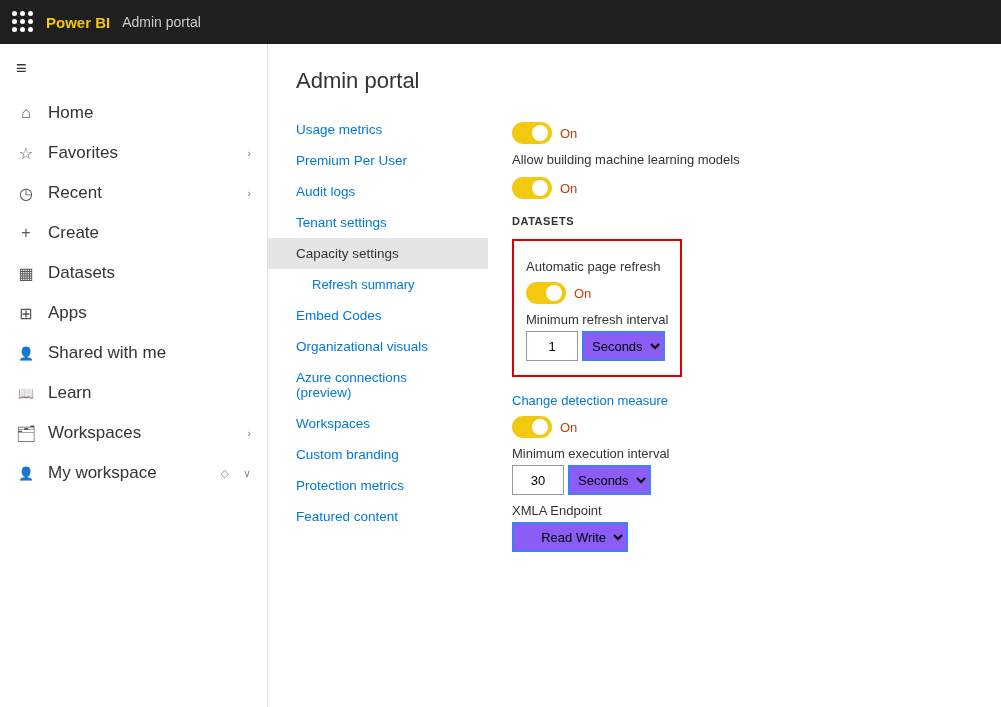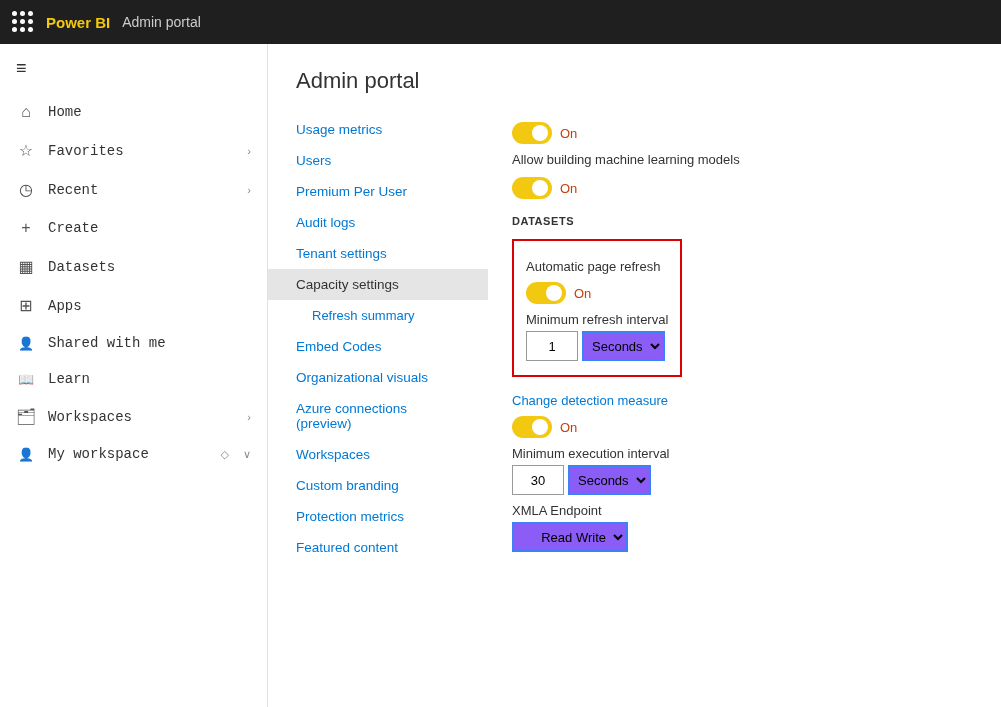--- a/index.html
+++ b/index.html
@@ -71,22 +71,21 @@
       position: relative;
     }
     .sidebar-nav-item .nav-icon {
       font-size: 16px;
       width: 20px;
       text-align: center;
       color: #555;
     }
     .sidebar-nav-item .nav-label {
       flex: 1;
-      font-size: 14px;
-      font-family: Liberation Mono, monospace;
+      font-size: 17px;
     }
     .sidebar-nav-item .nav-chevron {
       font-size: 11px;
       color: #888;
     }
 
     
     .main {
       flex: 1;
       overflow-y: auto;
@@ -303,21 +302,20 @@
   </div>
 
   <div class="main">
     <div class="admin-content">
       <div class="page-header">Admin portal</div>
 
       <div class="admin-body">
 
         <div class="subnav">
           <div class="subnav-item">Usage metrics</div>
-          <div class="subnav-item">Users</div>
           <div class="subnav-item">Premium Per User</div>
           <div class="subnav-item">Audit logs</div>
           <div class="subnav-item">Tenant settings</div>
           <div class="subnav-item active">Capacity settings</div>
           <div class="subnav-item sub">Refresh summary</div>
           <div class="subnav-item">Embed Codes</div>
           <div class="subnav-item">Organizational visuals</div>
           <div class="subnav-item">Azure connections (preview)</div>
           <div class="subnav-item">Workspaces</div>
           <div class="subnav-item">Custom branding</div>

